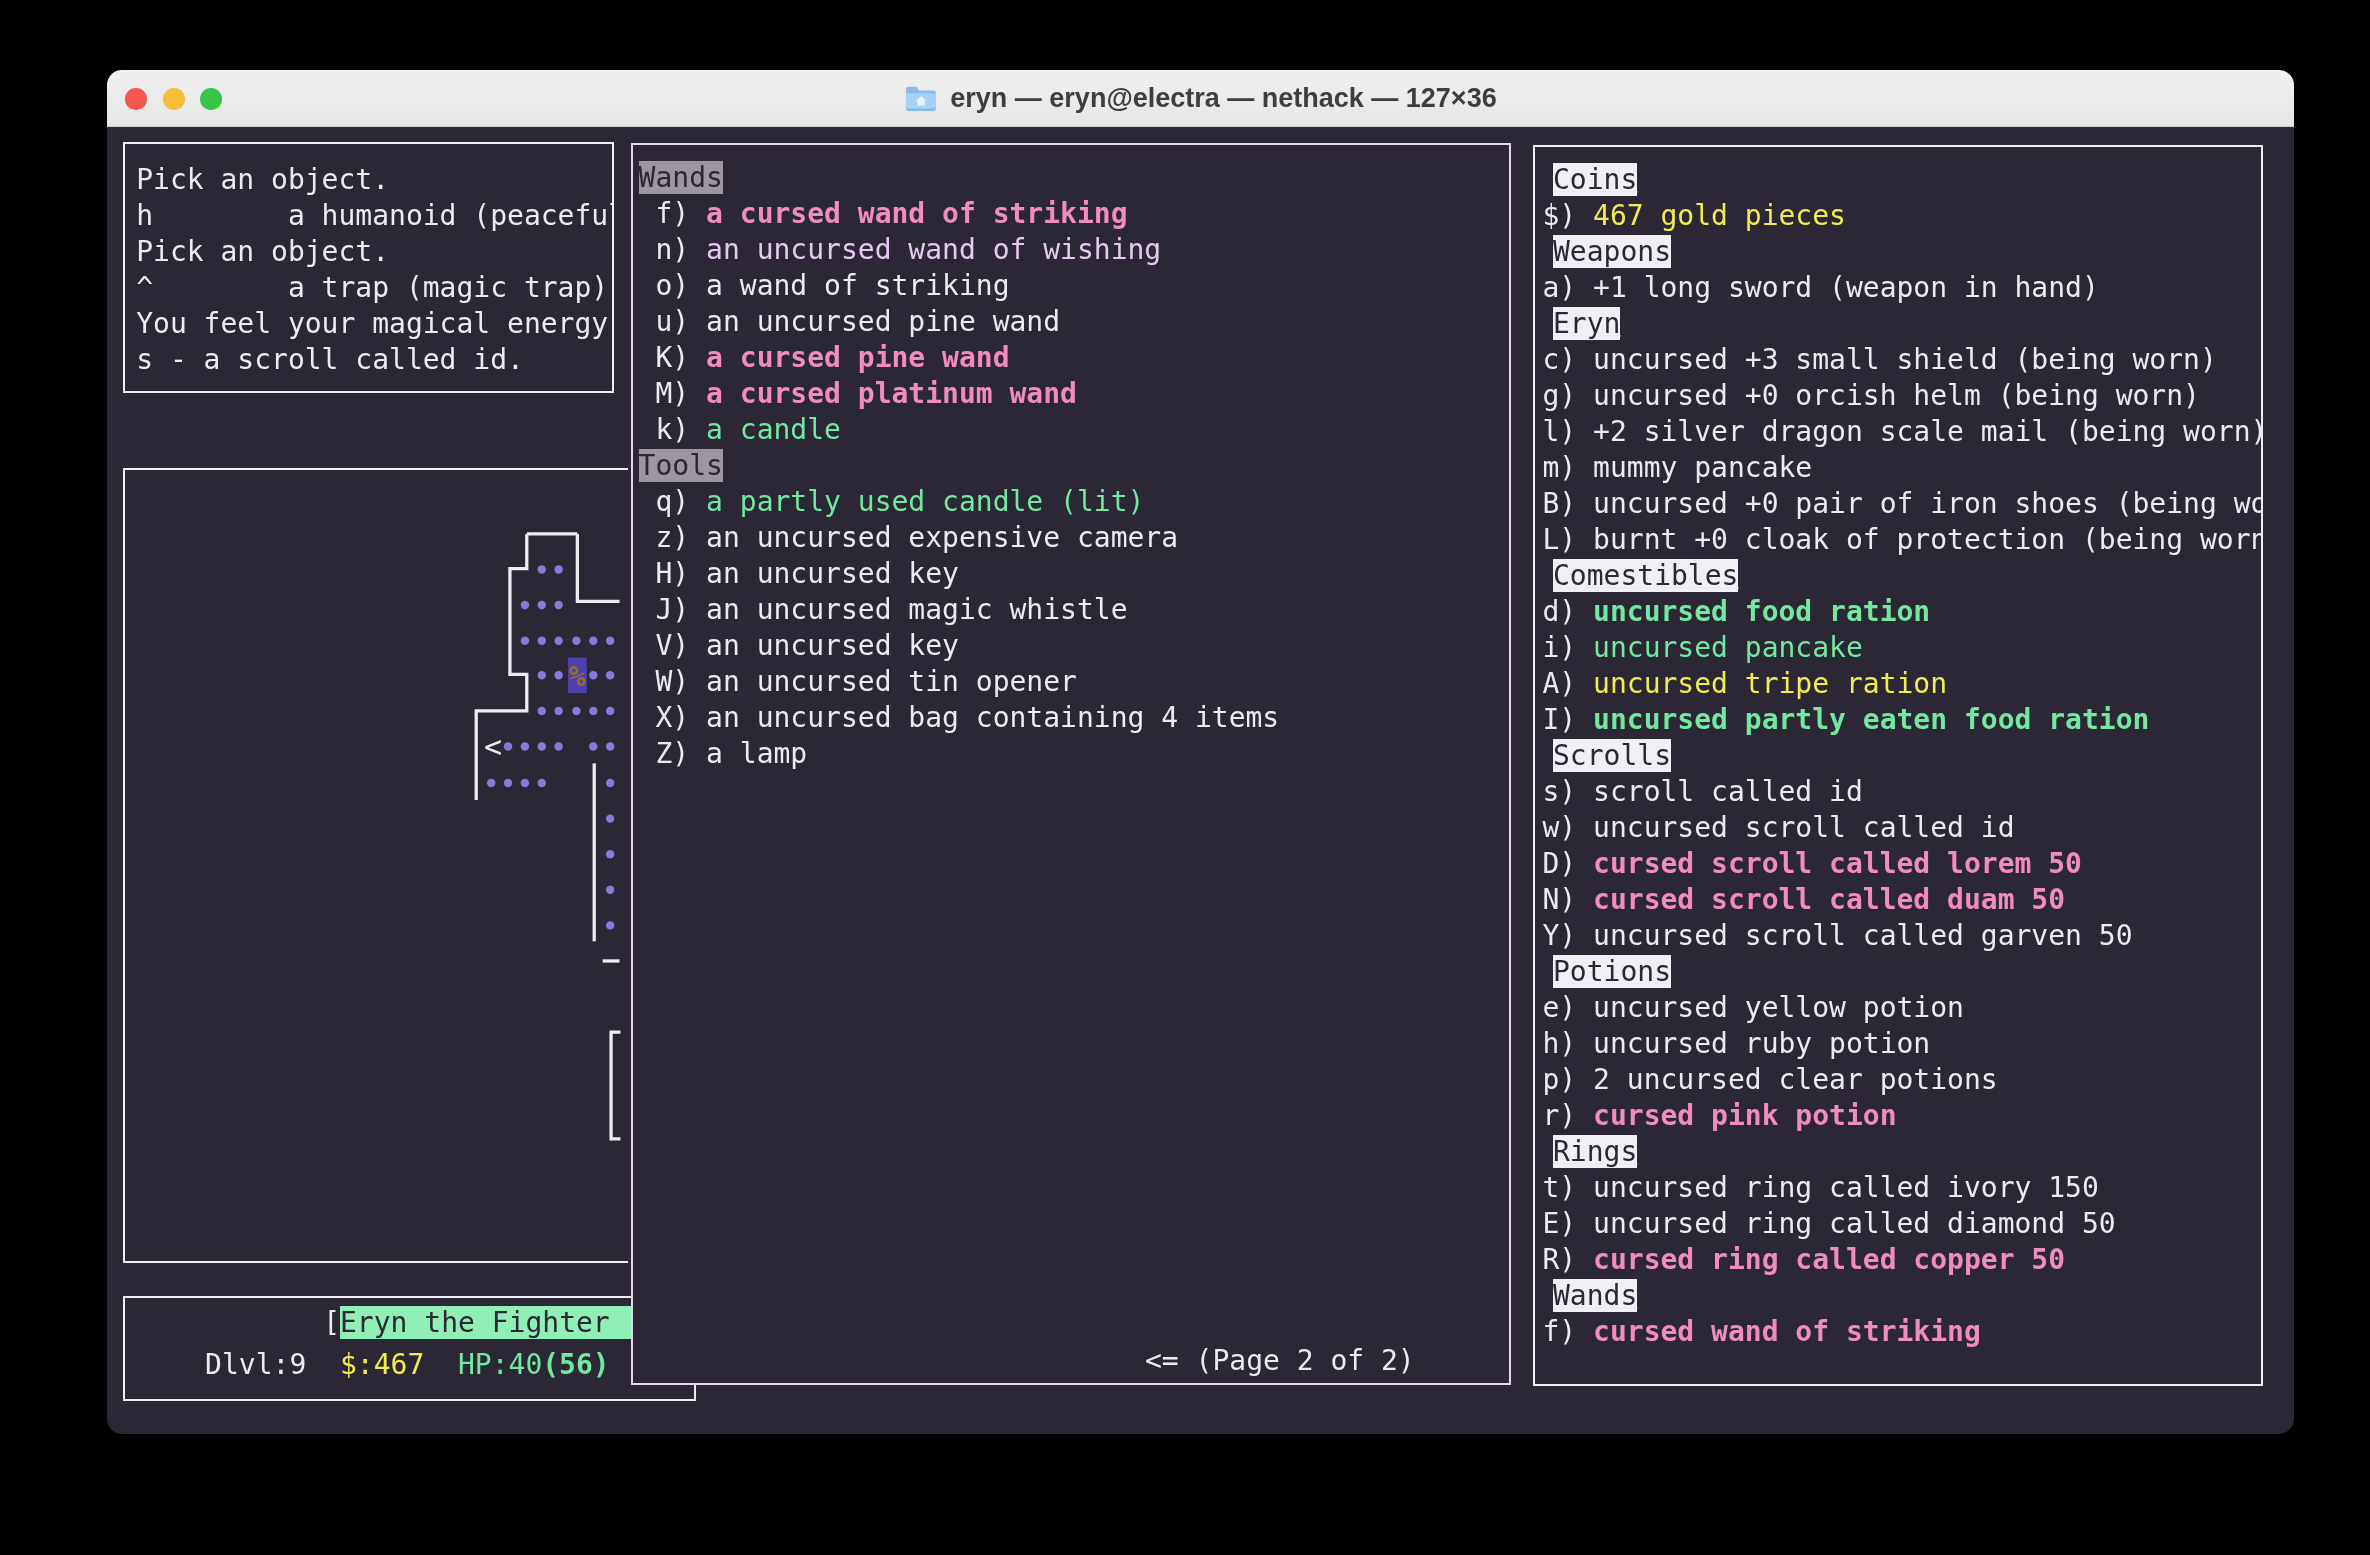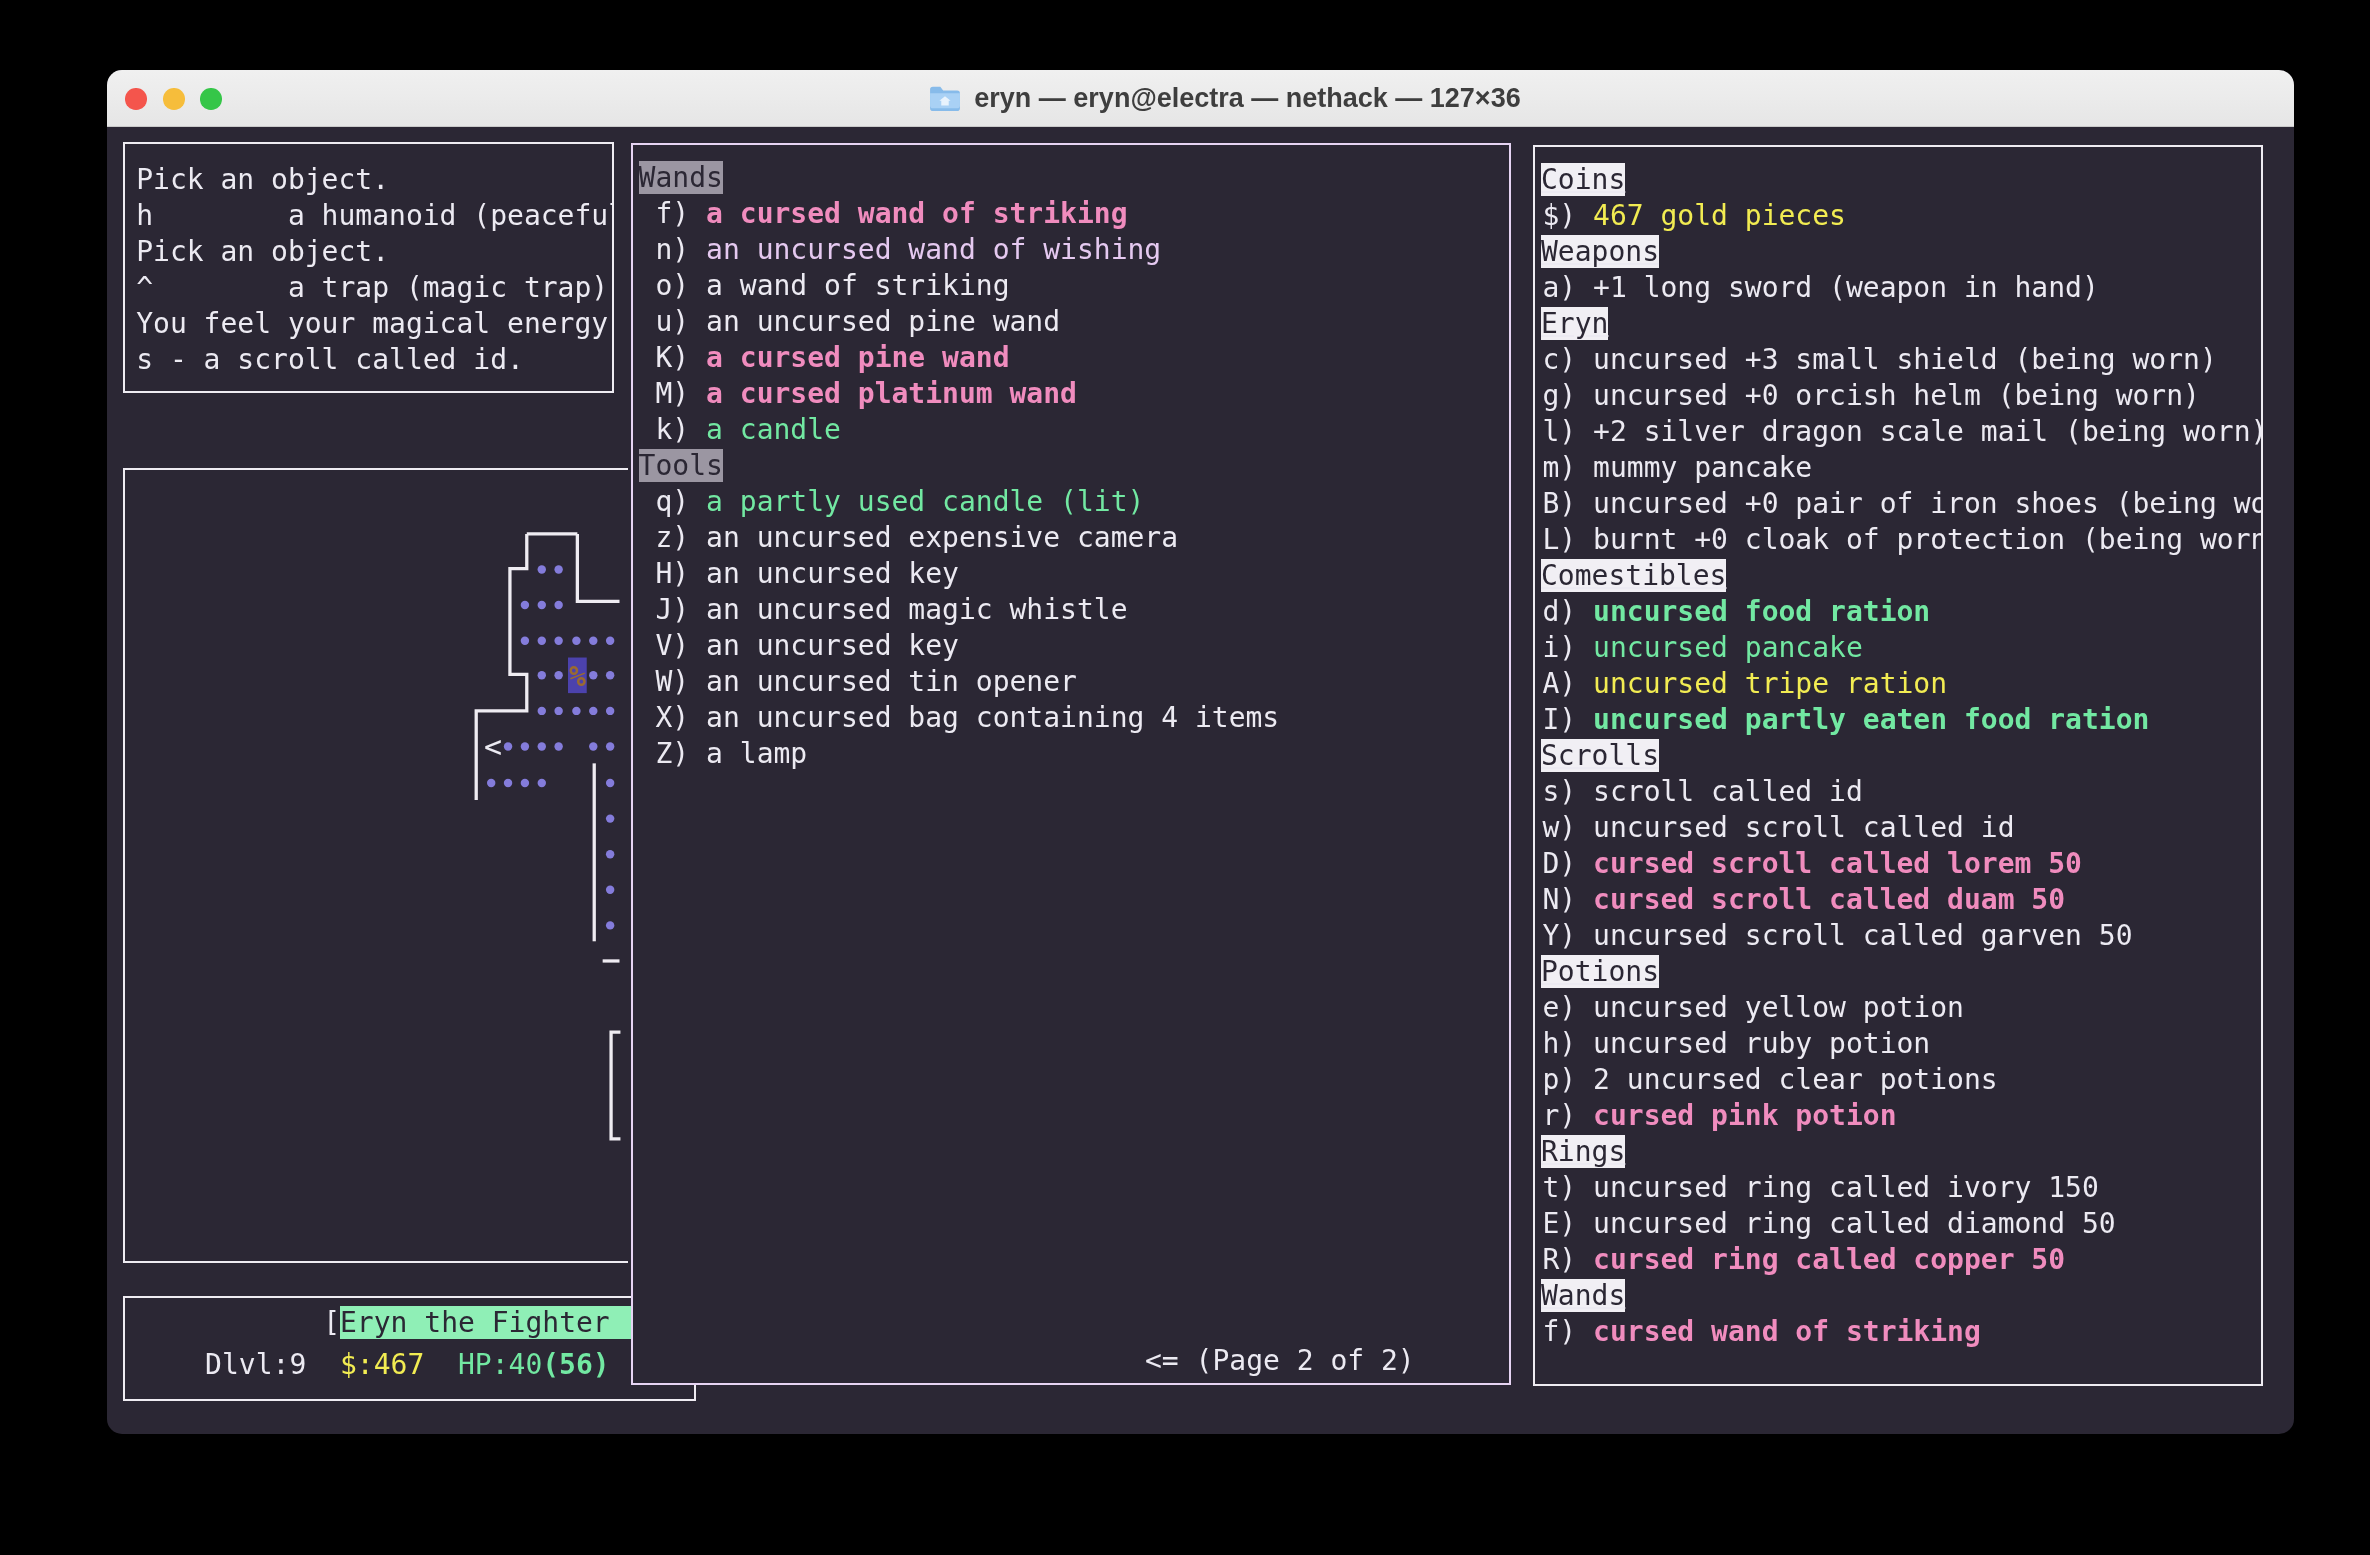--- a/index.html
+++ b/index.html
@@ -13,40 +13,40 @@
     position:absolute;left:0;top:0;width:100%;height:56px;
     background:linear-gradient(#f0f0f0,#e6e6e6);
     border-bottom:0.9px solid #c9c9c9;
   }
   .tl{position:absolute;top:18px;width:21.5px;height:21.5px;border-radius:50%;}
   #tl-close{left:18px;background:#f4554c;}
   #tl-min{left:56px;background:#f6bd3b;}
   #tl-zoom{left:93px;background:#35c648;}
   #titlewrap{
     position:absolute;left:0;top:0;width:100%;height:56px;
-    display:flex;align-items:center;justify-content:center;gap:12px;margin-left:24px;
+    display:flex;align-items:center;justify-content:center;gap:12px;
   }
   #title{
     font-family:"Liberation Sans", sans-serif;font-weight:bold;
     font-size:27px;color:#3e3e3e;
   }
   
   .panel{position:absolute;background:#2b2734;box-sizing:border-box;}
   .b-white{border:2.8px solid #efecf2;}
   .b-lav{border:2.8px solid #e6d4f3;}
   #msg-panel{left:16px;top:72px;width:491px;height:251px;padding:18px 0 0 11.2px;overflow:hidden;}
   #map-panel{left:16px;top:398px;width:505px;height:795px;border-right:none;overflow:hidden;}
   #status-panel{left:16px;top:1226px;width:573px;height:105px;padding:6.6px 0 0 11.2px;overflow:hidden;text-align:right;}
   #mid-menu{left:524px;top:73px;width:880px;height:1242px;padding:15px 0 0 0;overflow:hidden;}
   #right-menu{left:1426px;top:75px;width:730px;height:1241px;padding:15px 0 0 0;overflow:hidden;}
   .row{height:36px;line-height:36px;font-size:28px;white-space:pre;overflow:hidden;color:#eceaf2;}
   .mid-item{padding-left:22.5px;}
   .mid-head{padding-left:5.6px;}
   .right-item{padding-left:7.5px;}
-  .right-head{padding-left:6px;text-decoration:underline;}
+  .right-head{padding-left:18px;text-decoration:underline;}
   .hdr-mid{background:#9b96a2;color:#2b2734;}
   .hdr-right{background:#f1eff4;color:#2b2734;}
   .s-white{color:#eceaf2;}
   .s-pinkb{color:#f08cbe;font-weight:bold;}
   .s-lav{color:#e5c9f0;}
   .s-green{color:#72e8a2;}
   .s-greenb{color:#72e8a2;font-weight:bold;}
   .s-yellow{color:#f2ec52;}
   #menu-footer{position:absolute;left:512px;bottom:3.7px;}
   #status-name-row .hl{background:#8fefb6;color:#2b2734;}

